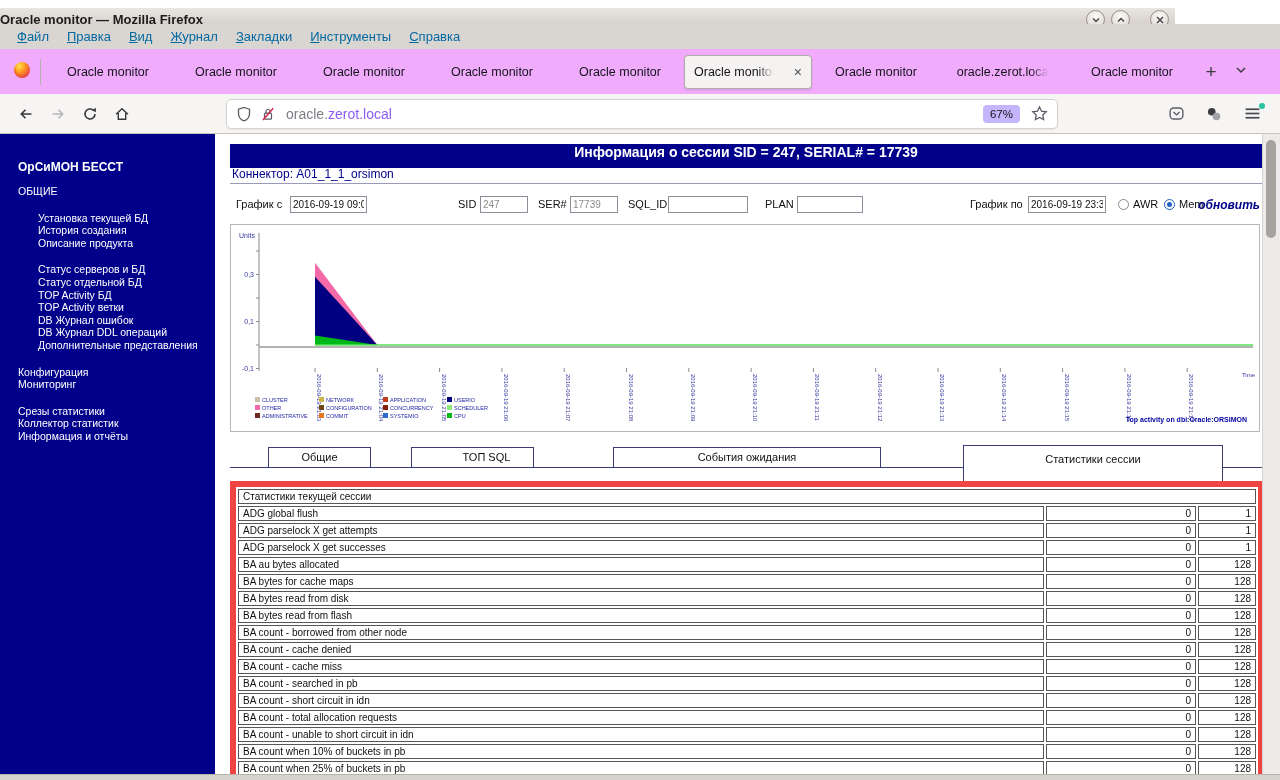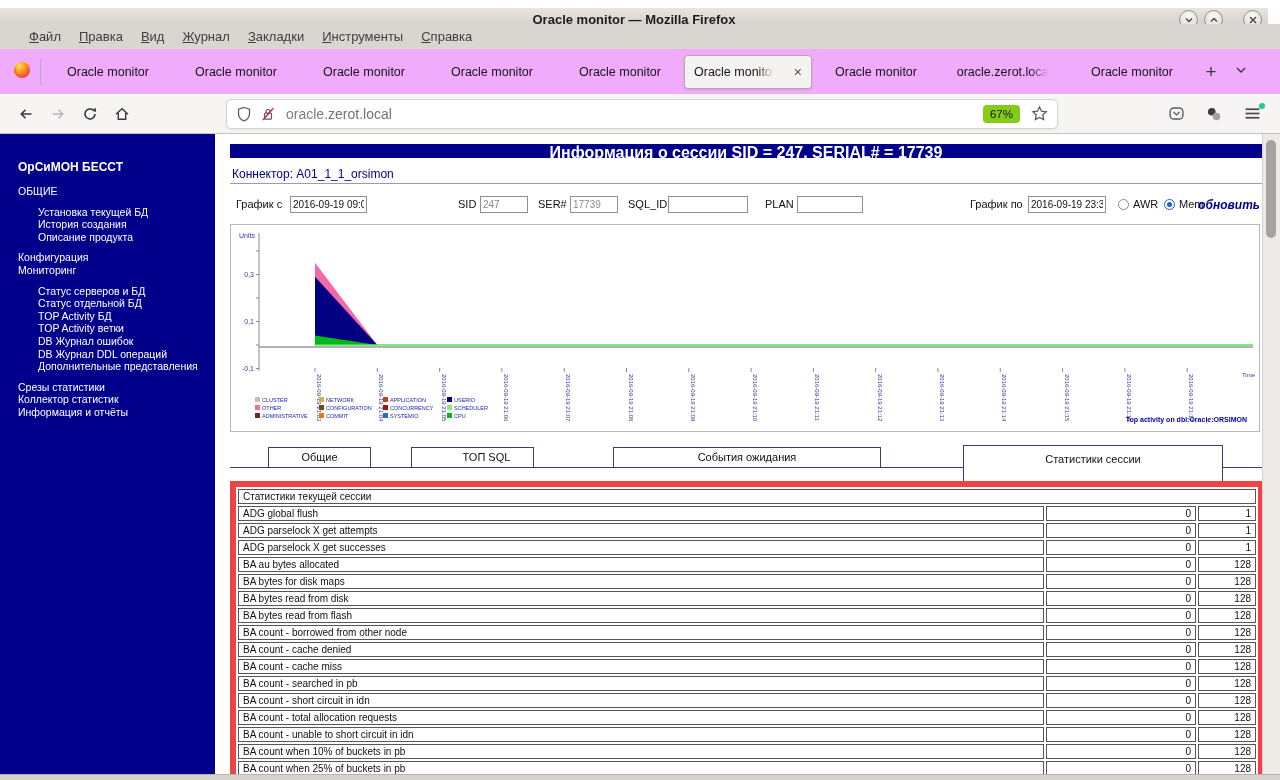--- a/index.html
+++ b/index.html
@@ -1,32 +1,32 @@
 <!DOCTYPE html>
 <html><head>
 <meta charset="utf-8">
 <style>
   html,body{margin:0;padding:0;background:#555;}
   *{box-sizing:border-box;}
   .window{position:relative;width:1280px;height:780px;overflow:hidden;background:#fff;
           font-family:"Liberation Sans",sans-serif;}
 
   
-  .titlebar{position:absolute;left:0;top:8px;width:1268px;height:24px;
+  .titlebar{position:absolute;left:0;top:8px;width:1175px;height:24px;
     background:linear-gradient(#e9e5e1,#cfcac5);border-bottom:1px solid #a9a39c;
-    text-align:center;font-size:13px;font-weight:bold;color:#1c1c1c;line-height:23px;}
+    text-align:left;font-size:13px;font-weight:bold;color:#1c1c1c;line-height:23px;}
   .win-controls{position:absolute;right:6px;top:2px;display:flex;gap:6px;align-items:center;}
   .wbtn{width:19px;height:19px;border-radius:50%;border:1px solid #989188;
     background:radial-gradient(circle at 50% 30%,#fcfbf9,#d7d2cb);
     display:flex;align-items:center;justify-content:center;}
   .wbtn.close{margin-left:14px;}
 
   
   .menubar{position:absolute;left:0;top:24px;width:1280px;height:25px;background:#d9d5d1;
-    display:flex;align-items:center;padding-left:20px;font-size:13px;color:#404040;}
+    display:flex;align-items:center;padding-left:8px;font-size:13px;color:#0369a1;}
   .menu-item{padding:3px 9px;cursor:default;}
   .menu-item::first-letter{text-decoration:underline;}
 
   
   .tabstrip{position:absolute;left:0;top:49px;width:1280px;height:45px;background:#f0abfc;
     display:flex;align-items:center;}
   .ff-icon{margin:0 9px 0 13px;flex:none;}
   .tab-sep{width:1px;height:26px;background:#b4afa9;margin-right:3px;flex:none;}
   #tabs-flex{display:flex;height:45px;align-items:center;}
   .tab{width:128px;height:34px;display:flex;align-items:center;justify-content:center;
@@ -43,42 +43,42 @@
   
   .navbar{position:absolute;left:0;top:94px;width:1280px;height:40px;background:#f6f5f4;
     border-bottom:1px solid #c7c2bc;display:flex;align-items:center;padding:0 10px;}
   .nav-btn{width:32px;height:30px;display:flex;align-items:center;justify-content:center;flex:none;}
   .urlbar{width:832px;height:30px;margin-left:88px;background:#fff;border:1px solid #d6d2cd;
     border-radius:5px;display:flex;align-items:center;padding:0 9px;flex:none;
     box-shadow:0 1px 2px rgba(0,0,0,.07);}
   .url-icons{display:flex;gap:8px;align-items:center;}
   .url-text{flex:1;margin-left:10px;font-size:14px;white-space:nowrap;overflow:hidden;}
   .url-prefix{color:#7d7d85;}
-  .url-host{color:#737373;}
-  .zoom-badge{background:#84cc16;border-radius:4px;font-size:11.5px;padding:3px 7px;
+  .url-host{color:#8b5cf6;}
+  .zoom-badge{background:#c4b5fd;border-radius:4px;font-size:11.5px;padding:3px 7px;
     color:#15141a;margin-right:11px;flex:none;}
   .nav-right{display:flex;align-items:center;gap:6px;margin-left:102px;}
   .menu-btn{position:relative;}
   .green-dot{position:absolute;right:3px;top:4px;width:6px;height:6px;border-radius:50%;background:#2ac3a2;}
 
   
   .content-bg{position:absolute;left:215px;top:134px;width:1047px;height:640px;background:#fff;}
   .sidebar{position:absolute;left:0;top:134px;width:215px;height:640px;background:#00008b;color:#fff;}
   .sb-title{font-size:12px;font-weight:bold;padding:26px 0 0 18px;}
-  .sb-group{margin-top:8px;}
+  .sb-group{margin-top:14px;}
   .sb-group:first-child{margin-top:11px;}
   .sb-item{font-size:10.5px;line-height:12.6px;padding-left:18px;cursor:pointer;white-space:nowrap;}
   .sb-item.indent{padding-left:38px;}
   .sb-item.hdr{cursor:default;}
 
   
   .page{position:absolute;left:230px;top:134px;width:1032px;height:640px;background:#fff;
     overflow:hidden;font-size:11px;color:#101010;}
-  .page-header{position:absolute;left:0;top:10px;width:1032px;height:14px;background:#00008b;
-    color:#fff;font-size:16px;font-weight:bold;text-align:center;line-height:17px;}
+  .page-header{position:absolute;left:0;top:10px;width:1032px;height:24px;background:#00008b;
+    color:#fff;font-size:14px;font-weight:bold;text-align:center;line-height:17px;}
   .connector{position:absolute;left:0;top:30px;width:1032px;height:20px;line-height:20px;
     font-size:12px;color:#00008b;border-bottom:1px solid #9a9ab8;padding-left:2px;}
   .form-row{position:absolute;left:0;top:60px;width:1032px;height:22px;}
   .form-row .lbl{position:absolute;top:4px;font-size:11px;}
   .form-row input{position:absolute;top:2px;height:17px;border:1px solid #8f8f9b;font-size:10px;
     padding:0 2px;font-family:"Liberation Sans",sans-serif;color:#111;background:#fff;}
   .form-row input.dim{color:#8b8b8b;}
   .radio{position:absolute;top:5px;width:11px;height:11px;border:1px solid #8a8a8a;
     border-radius:50%;background:#fff;}
   .radio.checked{border-color:#1f62c5;}
@@ -273,31 +273,31 @@
     <div id="sb-groups">
         <div class="sb-group">
           <div class="sb-item hdr">ОБЩИЕ</div>
         </div>
         <div class="sb-group">
           <div class="sb-item indent">Установка текущей БД</div>
           <div class="sb-item indent">История создания</div>
           <div class="sb-item indent">Описание продукта</div>
         </div>
         <div class="sb-group">
-          <div class="sb-item">Конфигурация</div>
-          <div class="sb-item">Мониторинг</div>
-        </div>
-        <div class="sb-group">
           <div class="sb-item indent">Статус серверов и БД</div>
           <div class="sb-item indent">Статус отдельной БД</div>
           <div class="sb-item indent">TOP Activity БД</div>
           <div class="sb-item indent">TOP Activity ветки</div>
           <div class="sb-item indent">DB Журнал ошибок</div>
           <div class="sb-item indent">DB Журнал DDL операций</div>
           <div class="sb-item indent">Дополнительные представления</div>
+        </div>
+        <div class="sb-group">
+          <div class="sb-item">Конфигурация</div>
+          <div class="sb-item">Мониторинг</div>
         </div>
         <div class="sb-group">
           <div class="sb-item">Срезы статистики</div>
           <div class="sb-item">Коллектор статистик</div>
           <div class="sb-item">Информация и отчёты</div>
         </div>
       </div>
   </div>
 
   <div class="page">
@@ -433,21 +433,21 @@
             <td>ADG parselock X get successes</td>
             <td class="num">0</td>
             <td class="num">1</td>
           </tr>
           <tr>
             <td>BA au bytes allocated</td>
             <td class="num">0</td>
             <td class="num">128</td>
           </tr>
           <tr>
-            <td>BA bytes for disk maps</td>
+            <td>BA bytes for cache maps</td>
             <td class="num">0</td>
             <td class="num">128</td>
           </tr>
           <tr>
             <td>BA bytes read from disk</td>
             <td class="num">0</td>
             <td class="num">128</td>
           </tr>
           <tr>
             <td>BA bytes read from flash</td>

